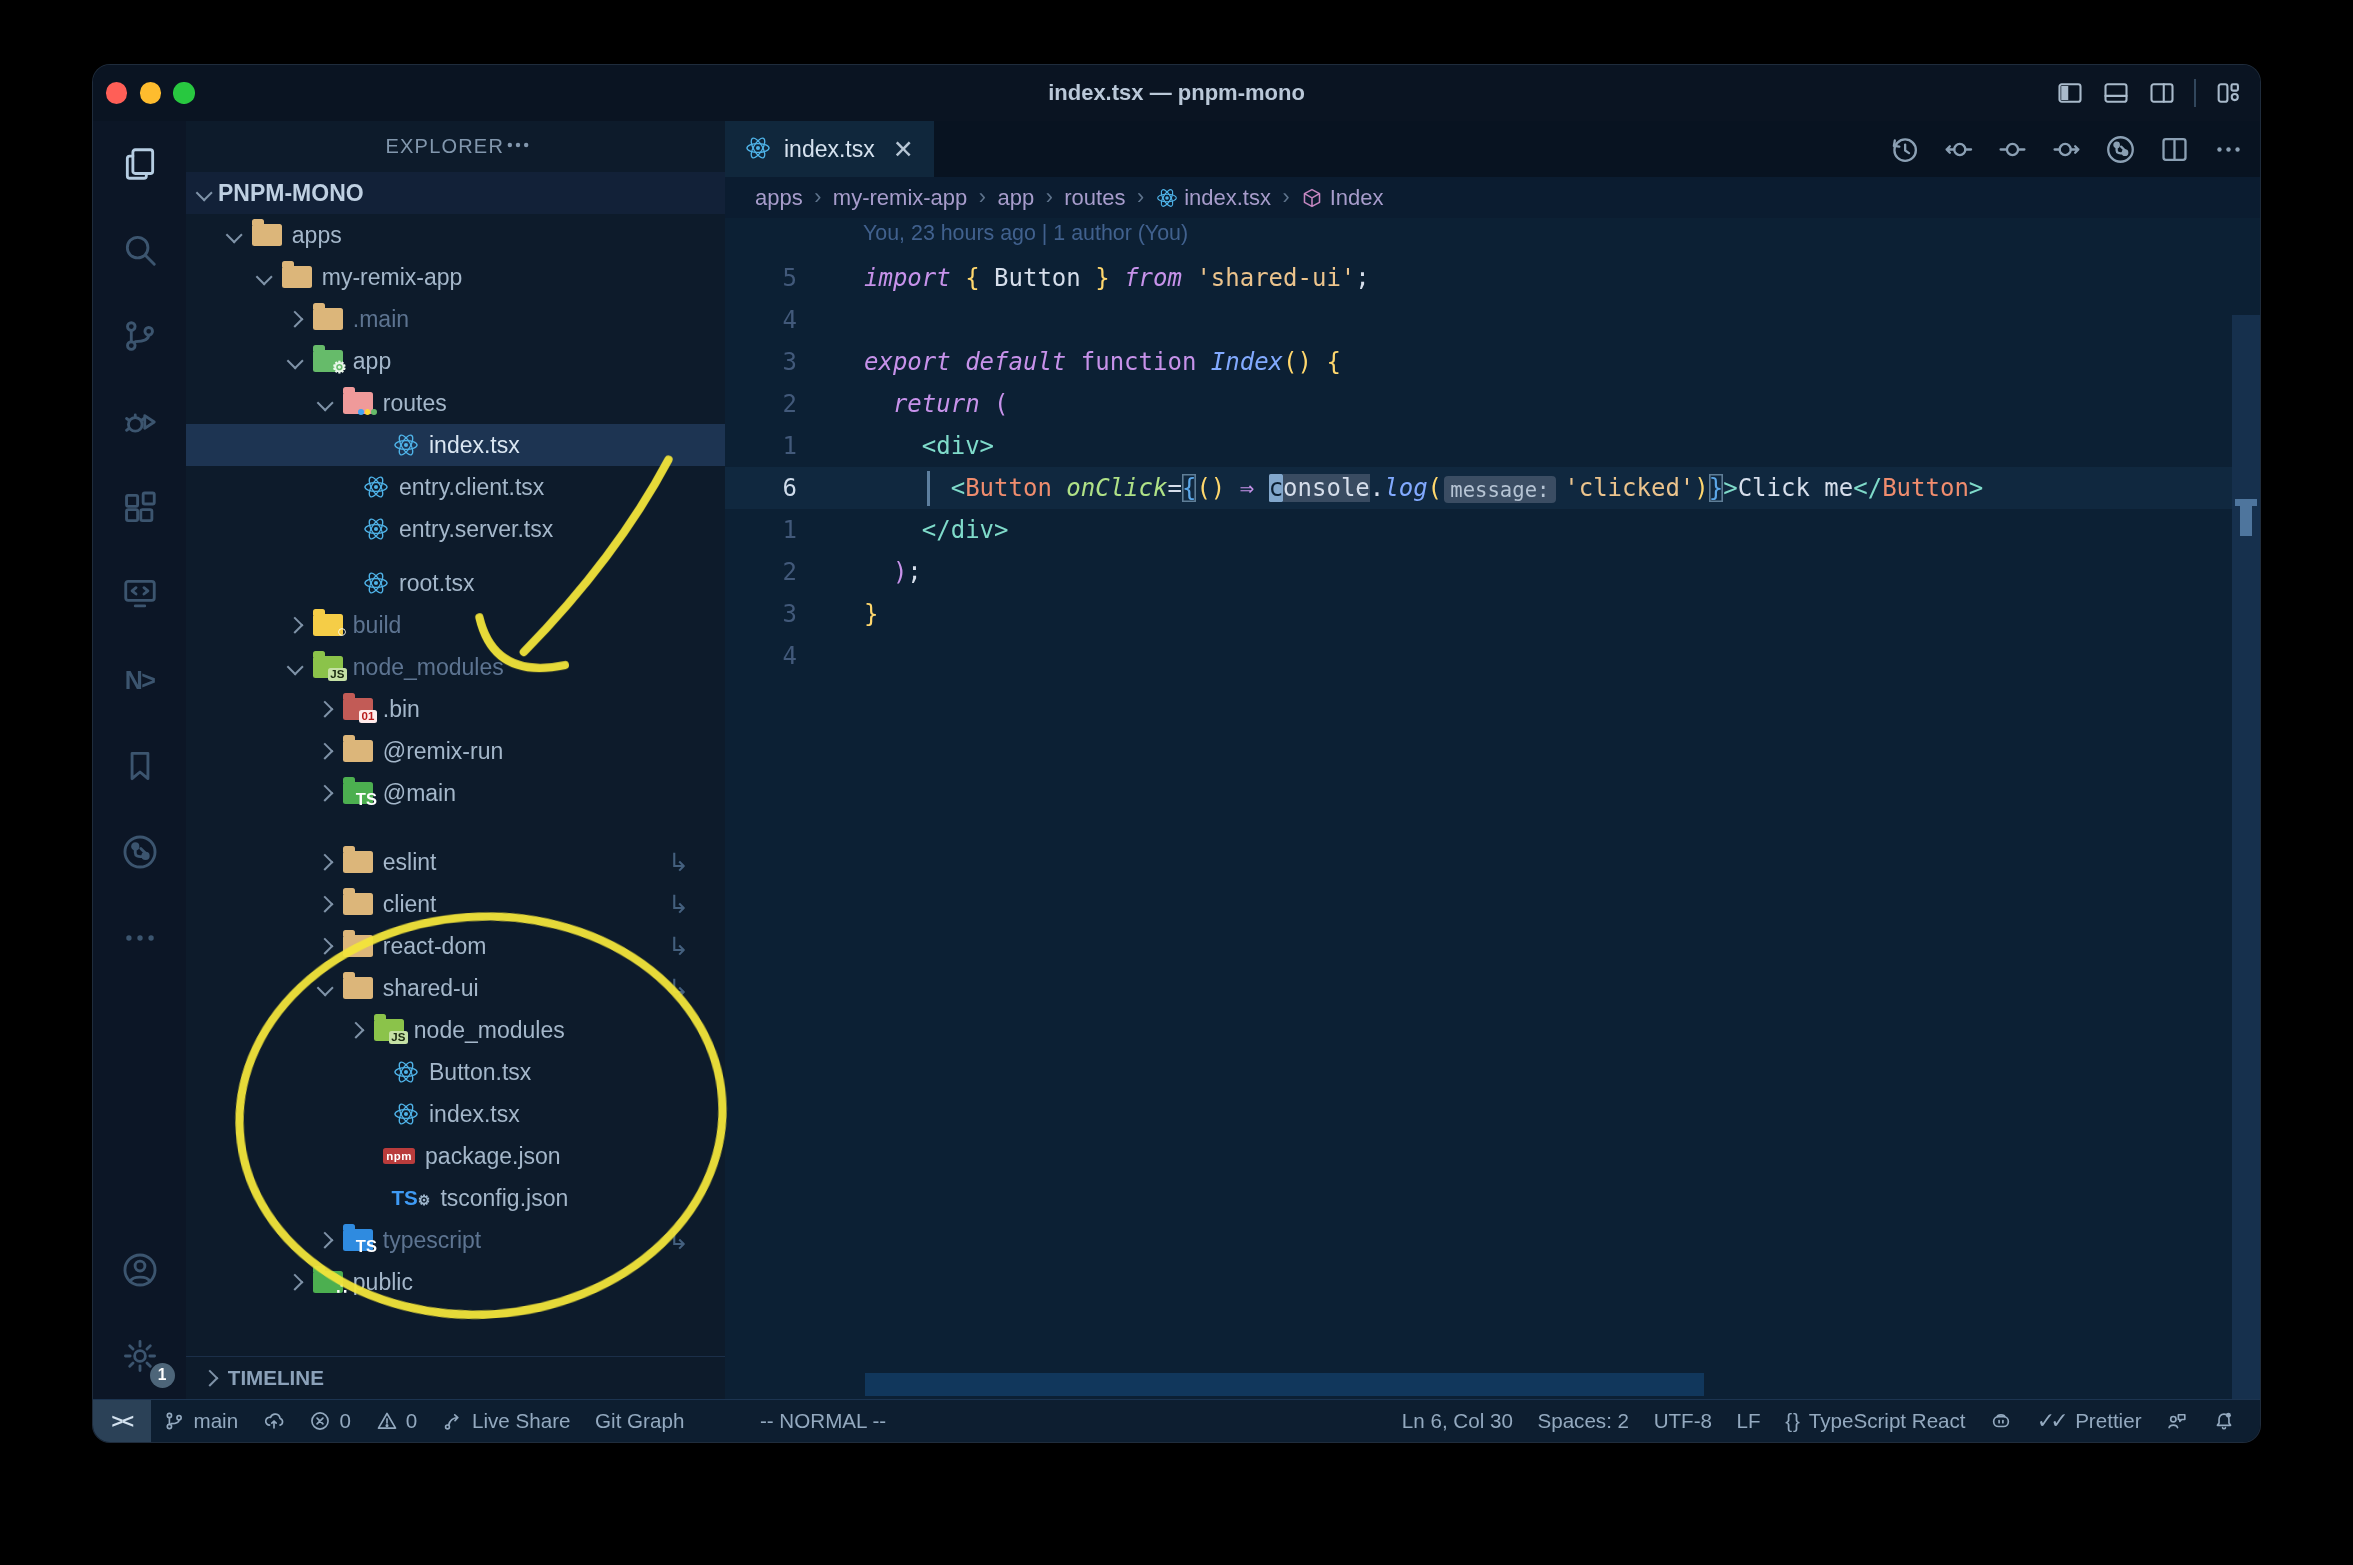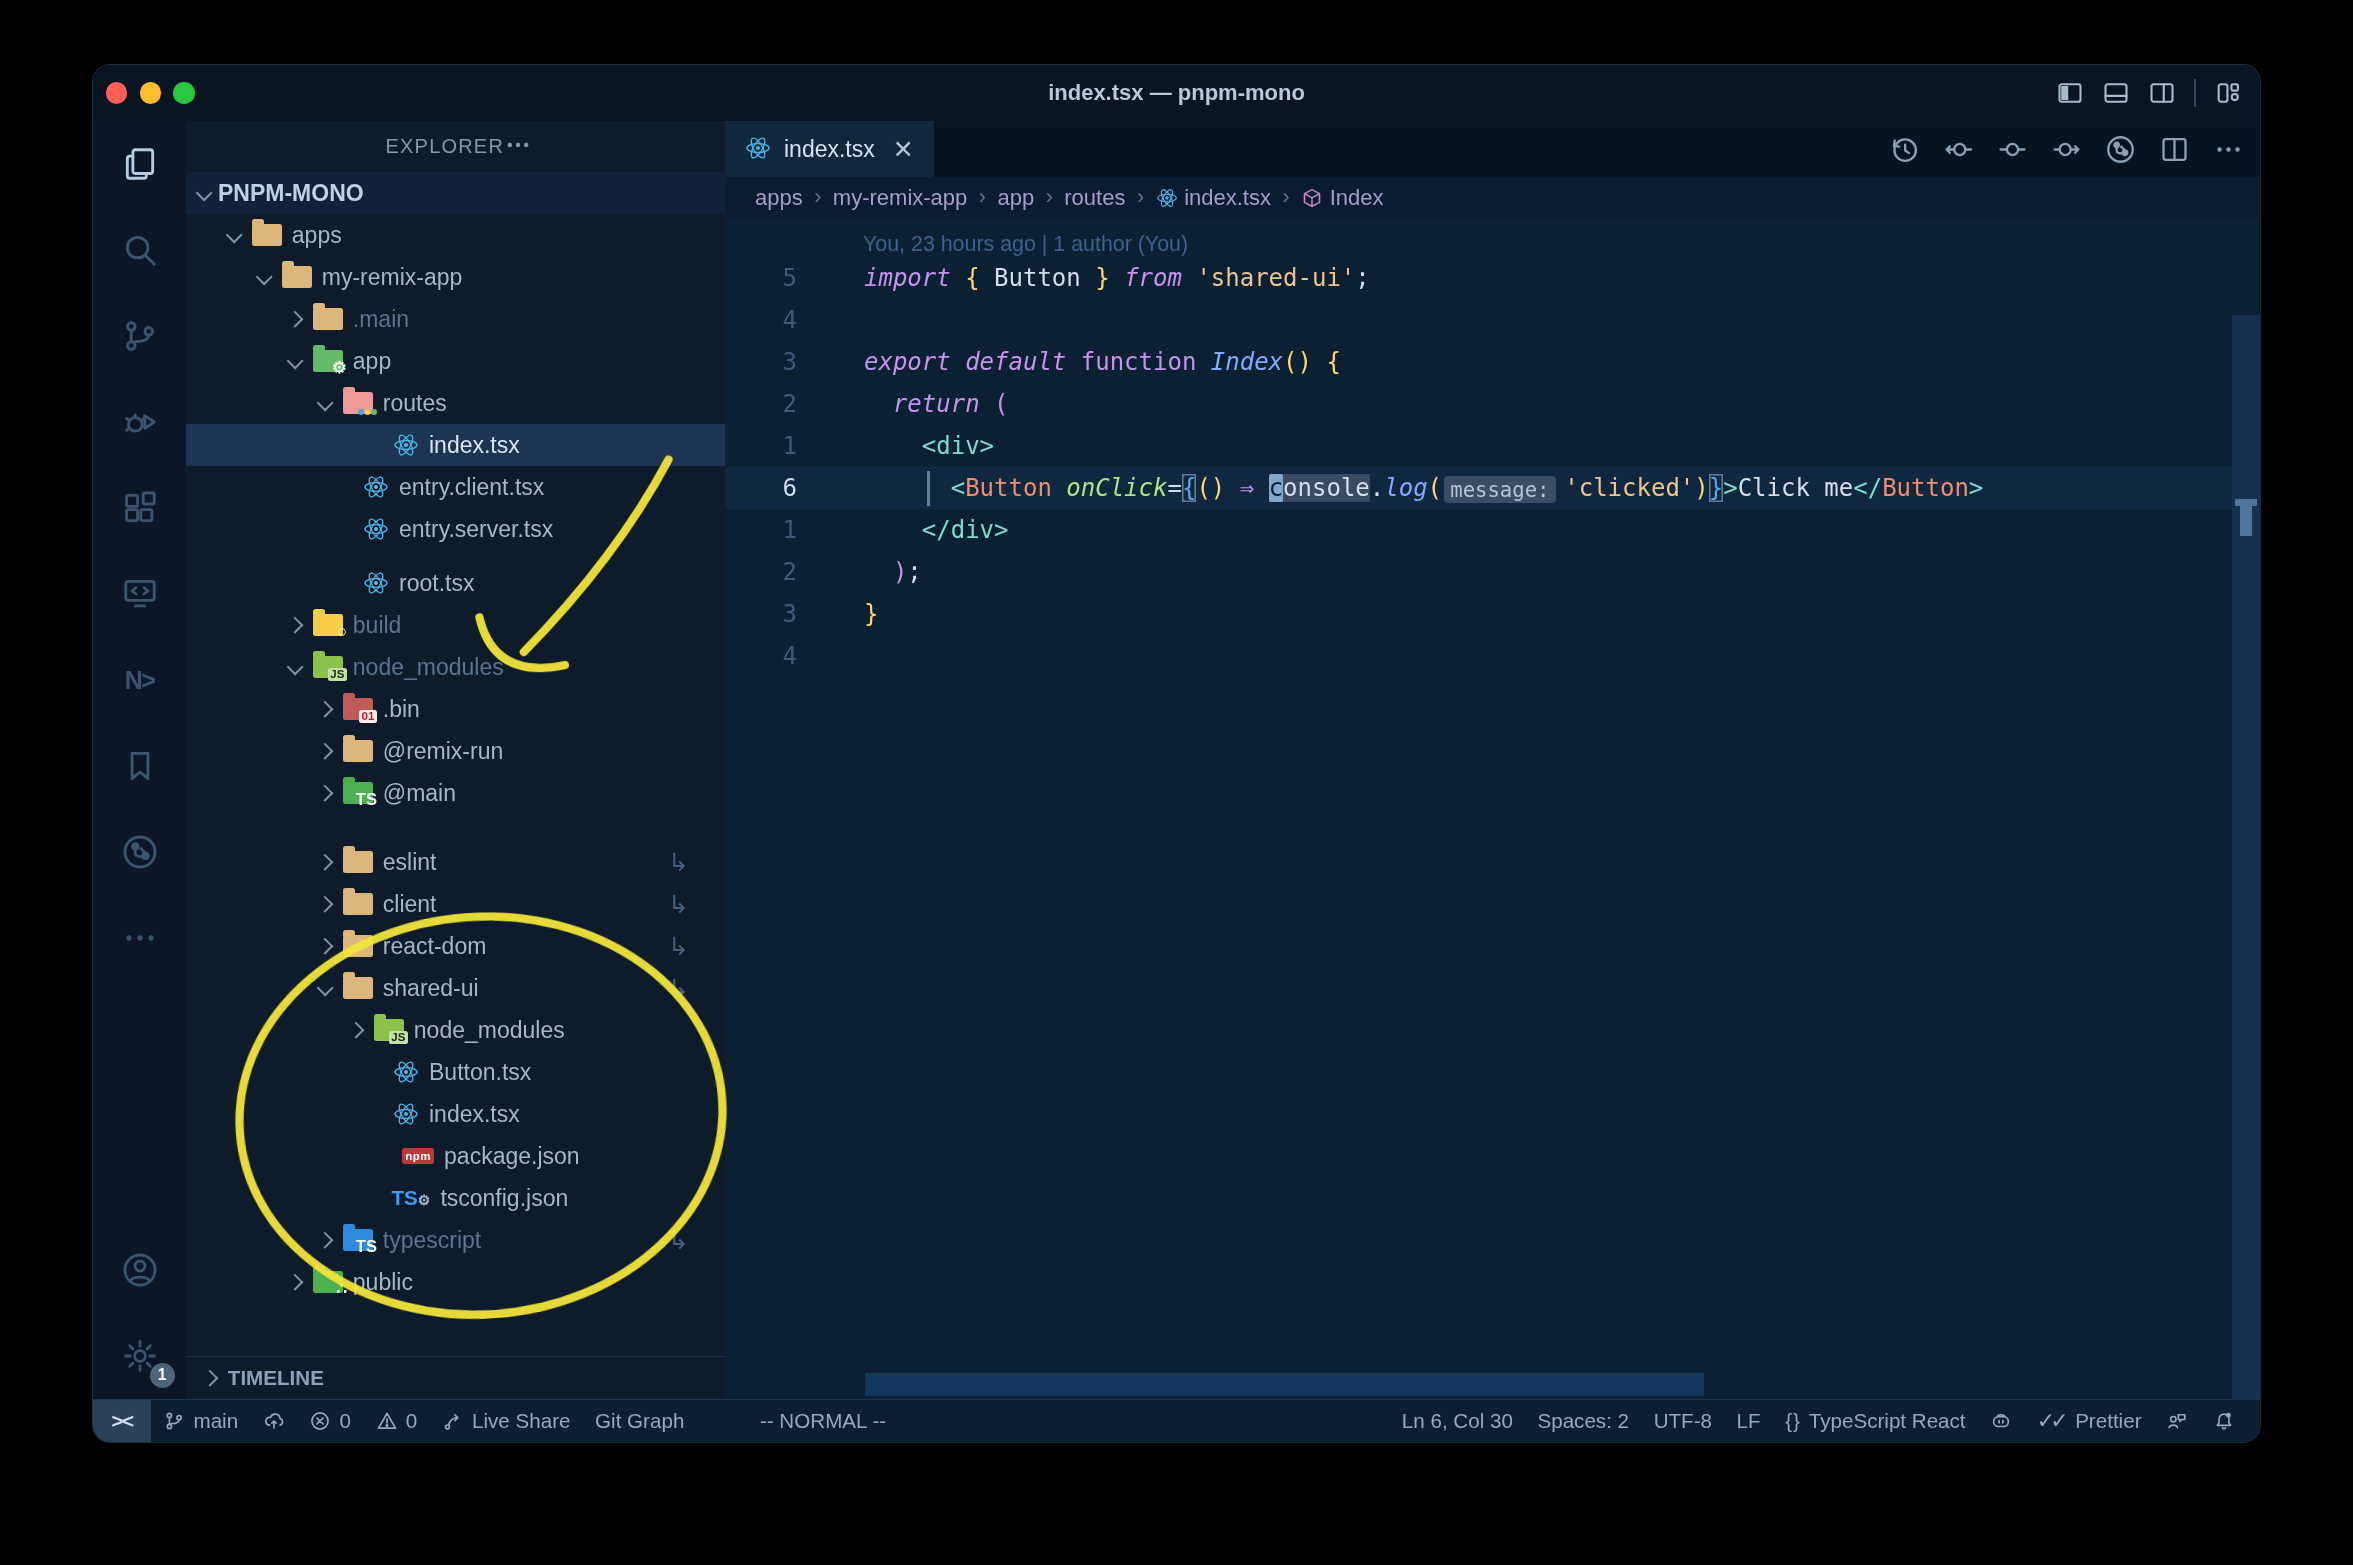--- a/index.html
+++ b/index.html
@@ -43,21 +43,21 @@
   .chev.right { transform:rotate(-45deg); }
   .chev.down  { transform:rotate(45deg); }
   .symlink { position:absolute; right:36px; color:#44607e; font-size:25px; }
   .fic { position:relative; width:30px; height:22px; border-radius:2.5px; margin-left:11.5px; flex:0 0 30px; }
   .fic::before { content:""; position:absolute; top:-5px; left:0; width:12.3px; height:5.8px; background:inherit; border-radius:2.5px 2.5px 0 0; }
   .fb { position:absolute; right:-4.1px; bottom:-3.3px; font-style:normal; font-size:11.5px; line-height:1;
     padding:0.8px 2.5px; border-radius:2.5px; font-weight:bold; }
   .fb.nobg { background:transparent !important; padding:0; font-size:16.5px; }
   .dots i { display:inline-block; width:5.8px; height:5.8px; border-radius:50%; margin-left:0.8px; }
   .ric { width:26px; height:26px; margin-left:13px; flex:0 0 26px; }
-  .npmic { margin-left:22px; background:#b93c3c; color:#fff; font-size:11.5px; font-weight:bold;
+  .npmic { margin-left:3px; background:#b93c3c; color:#fff; font-size:11.5px; font-weight:bold;
     padding:1.6px 3.3px; border-radius:2.5px; letter-spacing:0.4px; }
   .tsic { margin-left:11.5px; color:#3f9bf5; font-weight:bold; font-size:20.6px; }
   .tsic small { color:#9fb6cc; font-size:14px; }
   #sb-fill { flex:1; }
   .sb-section { height:43px; border-top:1.6px solid #1b2f49; display:flex; align-items:center; gap:11.5px;
     padding-left:18px; color:#8ba1b9; font-weight:bold; font-size:20.6px; }
   
   #editor { flex:1; background:#0c2034; display:flex; flex-direction:column; position:relative; min-width:0; }
   #tabbar { height:56px; background:#081321; display:flex; align-items:center; }
   #tab { height:56px; background:#10273c; display:flex; align-items:center; gap:13px; padding:0 20px; }
@@ -65,21 +65,21 @@
   #tab-label { color:#d5e1ee; font-size:23px; }
   #tab-close { color:#b6c5d4; font-size:25px; margin-left:5px; }
   #tab-rest { flex:1; }
   #ed-toolbar { display:flex; align-items:center; gap:23px; padding-right:16.5px; color:#8ba0b4; }
   #ed-toolbar svg { width:31px; height:31px; }
   #breadcrumbs { height:41px; display:flex; align-items:center; gap:11.5px; padding-left:30px;
     color:#a79ccb; font-size:22px; background:#0b1c30; }
   #breadcrumbs .bsep { color:#5e738c; font-size:21.4px; }
   #breadcrumbs svg { width:22px; height:22px; }
   #code { flex:1; position:relative; font-family:"DejaVu Sans Mono", monospace; font-size:24px; padding-top:3.3px; }
-  .blame { height:36px; display:flex; color:#41618e; font-size:21.4px; font-family:"Liberation Sans", sans-serif; align-items:flex-end; }
+  .blame { height:36px; display:flex; color:#41618e; font-size:21.4px; font-family:"Liberation Sans", sans-serif; align-items:flex-start; }
   .blame span { padding-left:138px; }
   .cline { height:42px; display:flex; align-items:center; position:relative; }
   .cline.current { background:#10283f; }
   .cline .gut { width:95px; flex:0 0 95px; text-align:right; padding-right:23px; color:#42597a; font-size:24px; }
   .cline.current .gut { color:#cfdceb; }
   .cline .cnt { white-space:pre; padding-left:44px; }
   .cur-guide { position:absolute; left:202px; top:3.3px; bottom:3.3px; width:2.5px; background:#5d7f9f; }
   .tok.fg  { color:#d6deeb; }
   .tok.kw  { color:#c792ea; font-style:italic; }
   .tok.kwu { color:#c792ea; }

